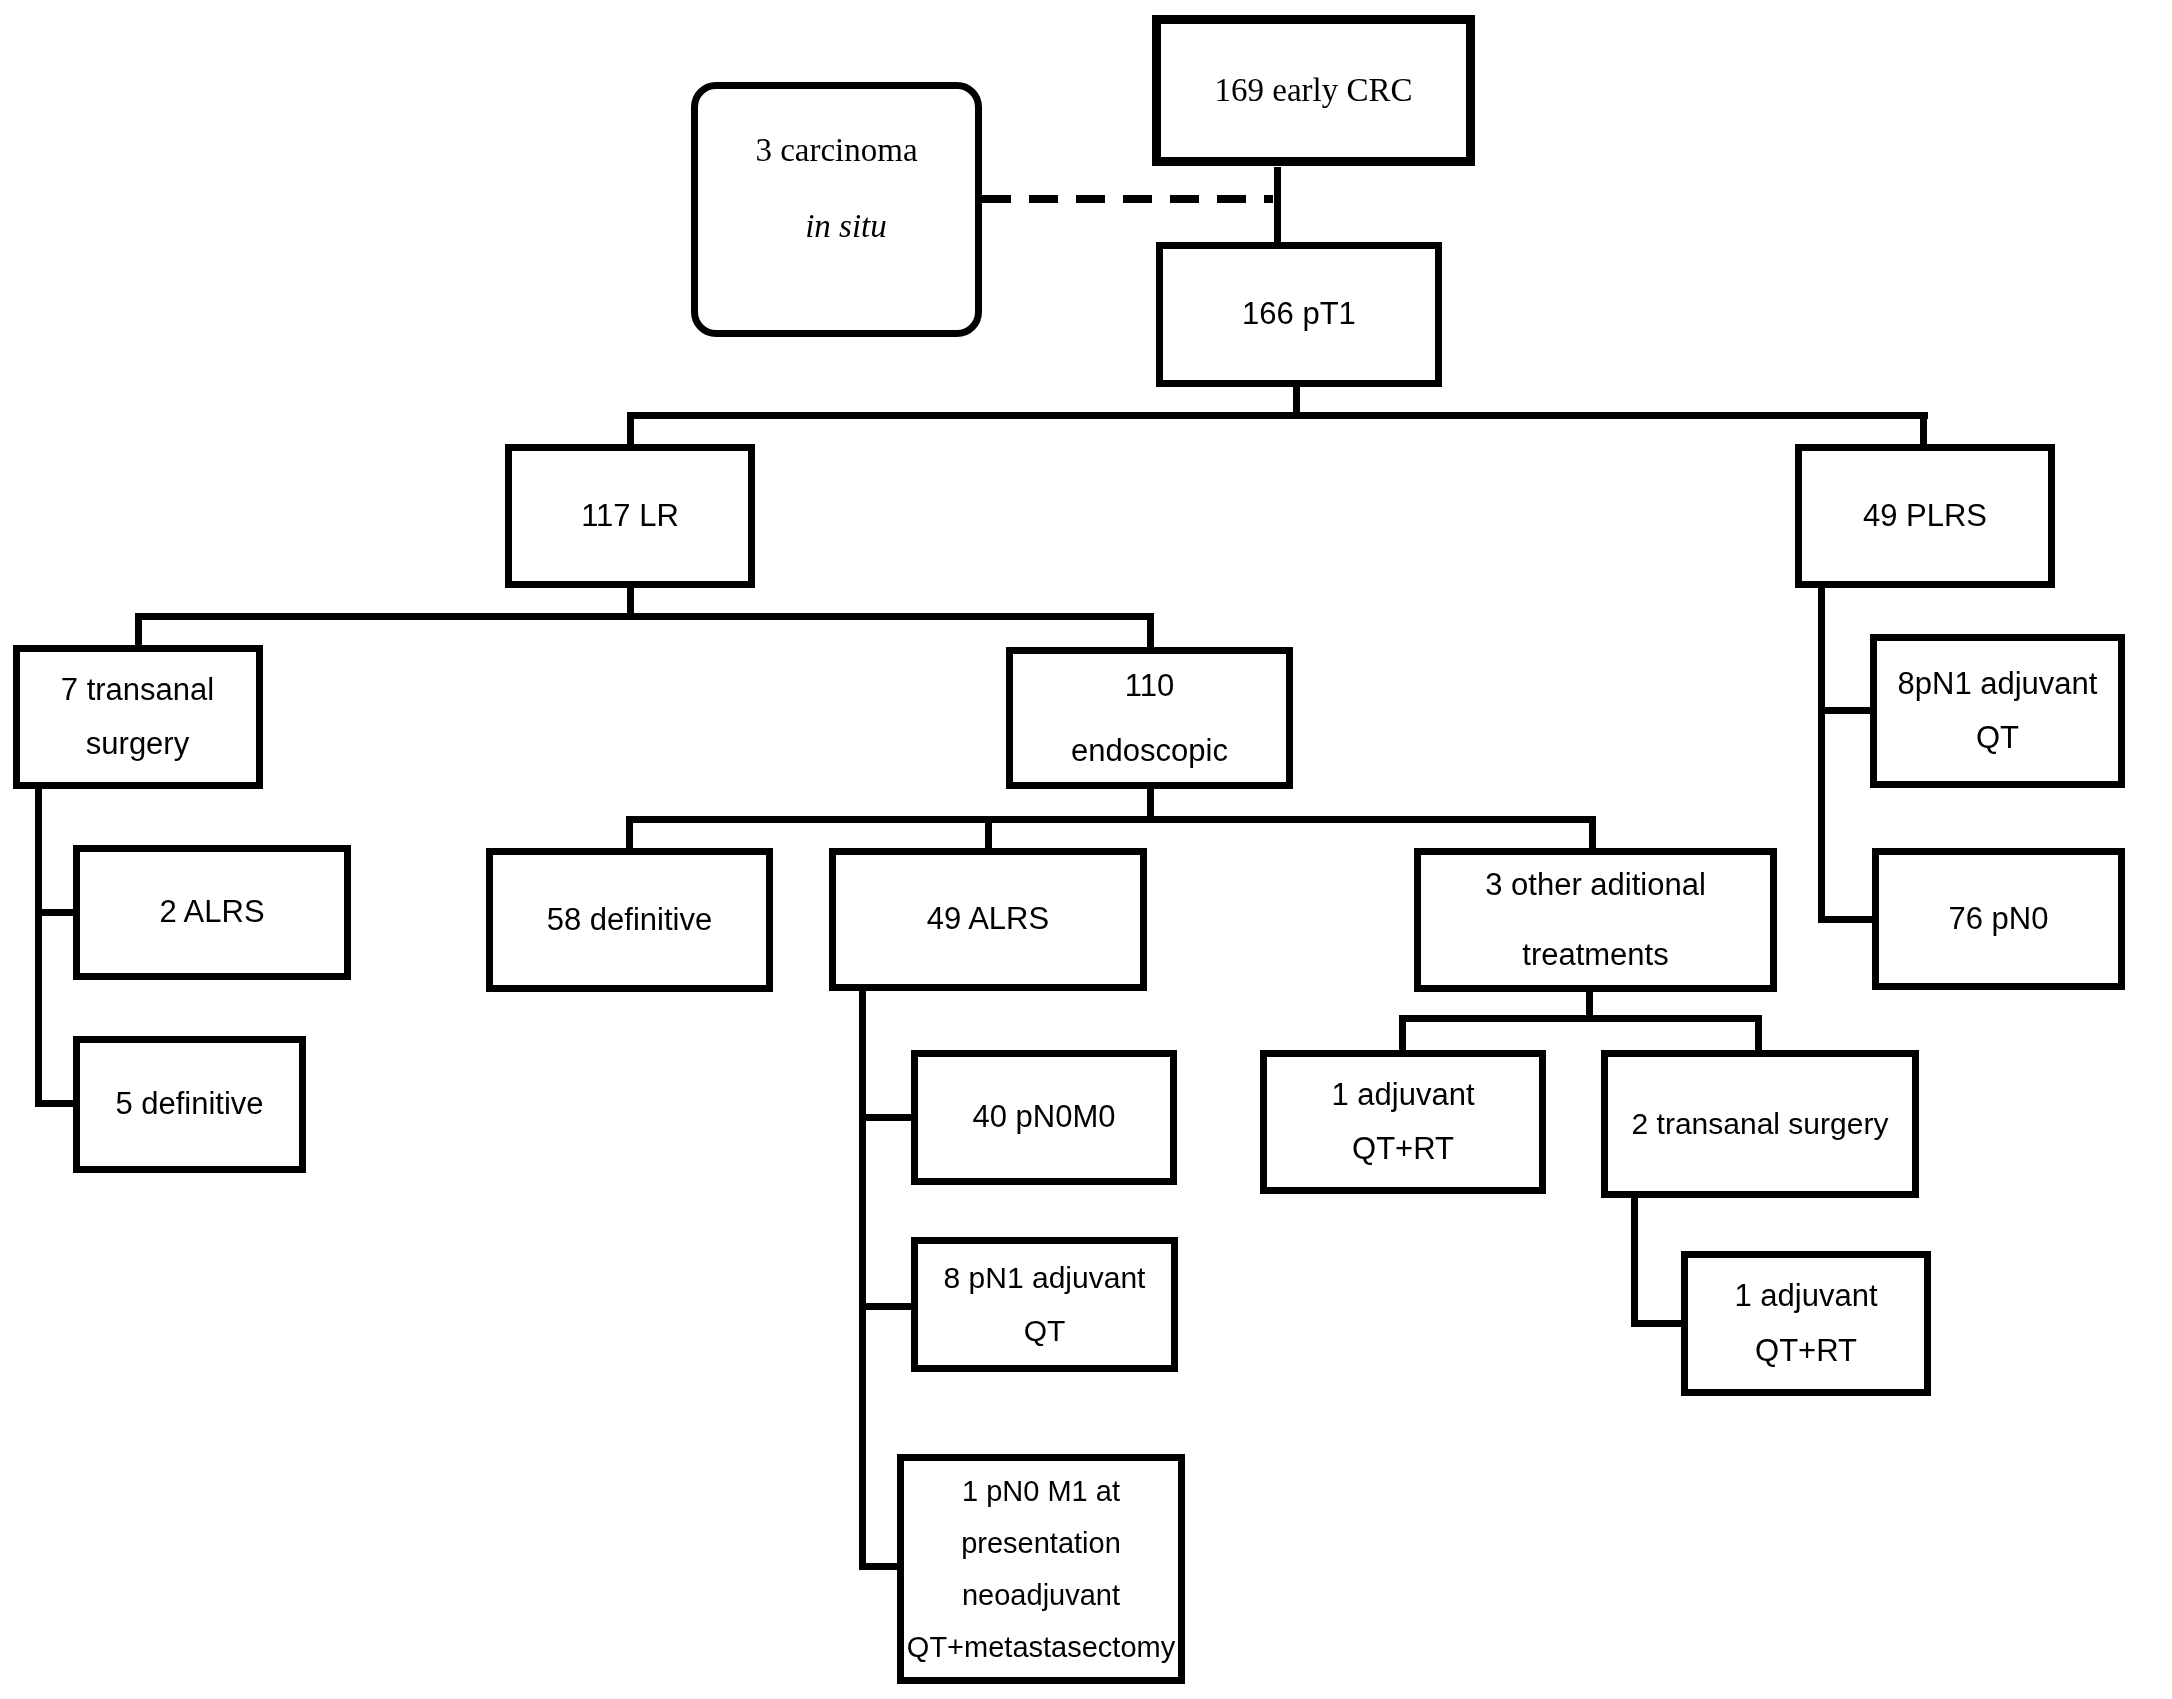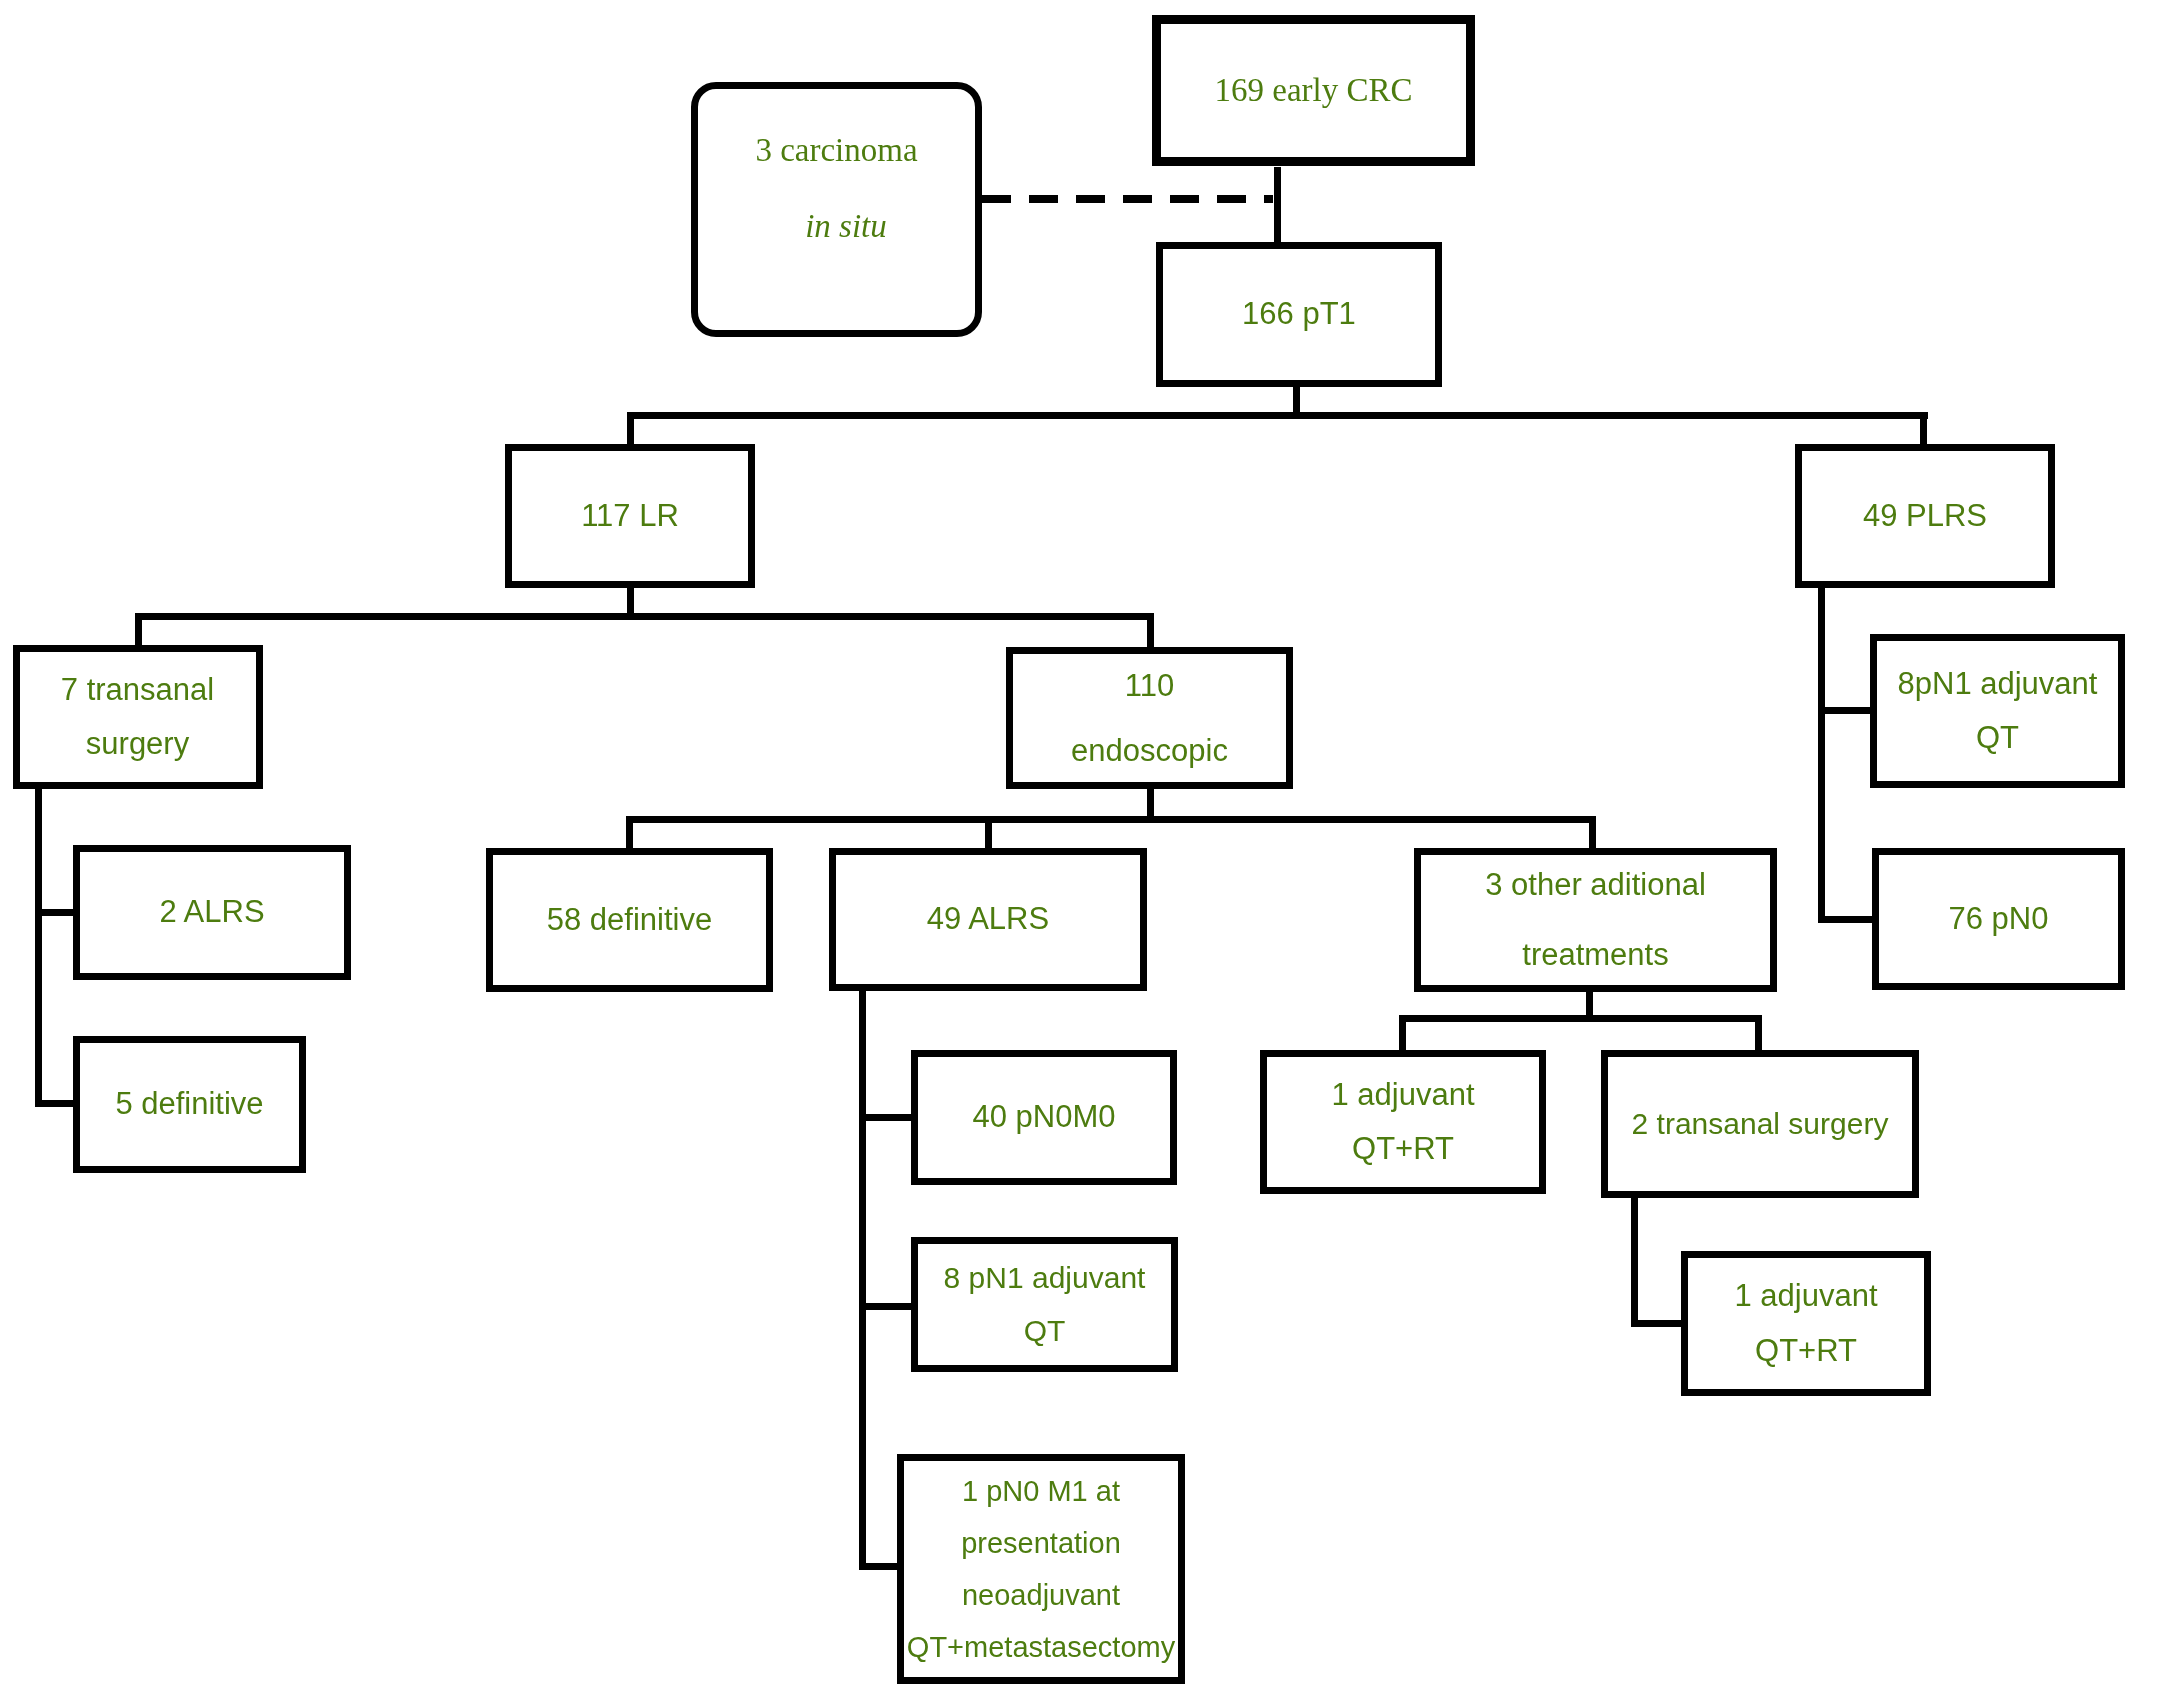--- a/index.html
+++ b/index.html
@@ -20,21 +20,21 @@
     box-sizing: border-box;
     border: 7px solid #000000;
     background: #ffffff;
     display: flex;
     flex-direction: column;
     justify-content: center;
     align-items: center;
     text-align: center;
     font-size: 31px;
     line-height: 1.75;
-    color: #4d7c0f;
+    color: #000000;
   }
   .node .ln { display: block; }
   .serif {
     font-family: "Liberation Serif", serif;
     font-size: 33px;
     line-height: 1.6;
   }
   .thick { border-width: 9px; }
   .roomy { line-height: 2.3; }
   .tight-text { font-size: 29px; line-height: 1.8; }

